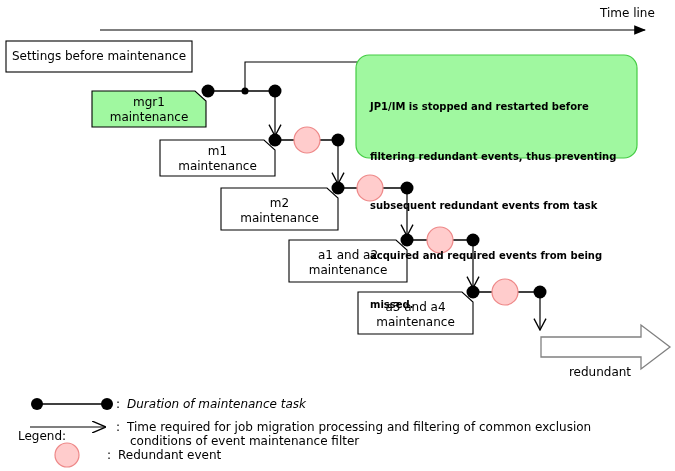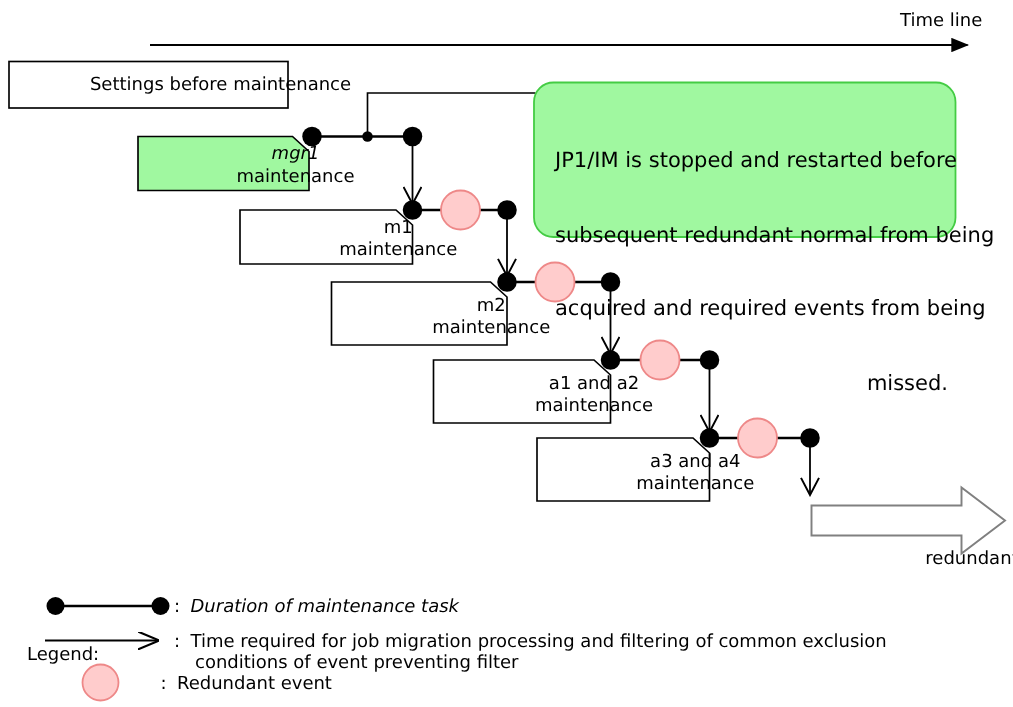--- a/index.html
+++ b/index.html
@@ -31,26 +31,26 @@
   .txt {
     position: absolute;
     white-space: pre;
     font-family: "DejaVu Sans", sans-serif;
     color: #000000;
     line-height: 14px;
   }
   .box-label {
     font-size: 12px;
     text-align: center;
-    padding-left: 48px;
   }
   .callout-text {
-    font-size: 14px;
+    font-size: 10px;
     line-height: 16.5px;
-    text-align: right;
+    text-align: left;
+    font-weight: bold;
   }
   .legend-text {
     font-size: 12px;
     line-height: 14px;
   }
   .tiny-label { font-size: 12px; }
 </style>
 </head>
 <body>
 
@@ -136,49 +136,50 @@
       <line x1="30" y1="427" x2="105" y2="427" stroke="#000" stroke-width="1.2" marker-end="url(#arrowOpen)"></line>
     </g>
 
     <circle cx="67" cy="455" r="12" fill="#ffcccc" stroke="#ee8888" stroke-width="1.2"></circle>
   </svg>
 
   <div class="txt tiny-label" style="left:600px; top:6px;">Time line</div>
 
   <div class="txt box-label" style="left:6px; top:49px; width:186px;">Settings before maintenance</div>
 
-  <div class="txt box-label" style="left:92px; top:95px; width:114px;font-style:italic;">mgr1</div>
+  <div class="txt box-label" style="left:92px; top:95px; width:114px;">mgr1</div>
   <div class="txt box-label" style="left:92px; top:110px; width:114px;">maintenance</div>
 
   <div class="txt box-label" style="left:160px; top:144px; width:115px;">m1</div>
   <div class="txt box-label" style="left:160px; top:159px; width:115px;">maintenance</div>
 
   <div class="txt box-label" style="left:221px; top:196px; width:117px;">m2</div>
   <div class="txt box-label" style="left:221px; top:211px; width:117px;">maintenance</div>
 
   <div class="txt box-label" style="left:289px; top:248px; width:118px;">a1 and a2</div>
   <div class="txt box-label" style="left:289px; top:263px; width:118px;">maintenance</div>
 
   <div class="txt box-label" style="left:358px; top:300px; width:115px;">a3 and a4</div>
   <div class="txt box-label" style="left:358px; top:315px; width:115px;">maintenance</div>
 
   <div class="txt callout-text" style="left:370px; top:66px; width:262px;">
     <div>JP1/IM is stopped and restarted before</div>
-    <div>subsequent redundant normal from being</div>
+    <div>filtering redundant events, thus preventing</div>
+    <div>subsequent redundant events from task</div>
     <div>acquired and required events from being</div>
     <div>missed.</div>
   </div>
 
   <div class="txt box-label" style="left:546px; top:365px; width:108px;">redundant</div>
 
   <div class="txt legend-text" style="left:18px; top:398px;margin-top:31px;">Legend:</div>
 
   <div class="txt legend-text" style="left:116px; top:397px;">:</div>
   <div class="txt legend-text" style="left:127px; top:397px;font-style:italic;">Duration of maintenance task</div>
 
   <div class="txt legend-text" style="left:116px; top:420px;">:</div>
   <div class="txt legend-text" style="left:127px; top:420px;">Time required for job migration processing and filtering of common exclusion</div>
-  <div class="txt legend-text" style="left:130px; top:434px;">conditions of event preventing filter</div>
+  <div class="txt legend-text" style="left:130px; top:434px;">conditions of event maintenance filter</div>
 
   <div class="txt legend-text" style="left:107px; top:448px;">:</div>
   <div class="txt legend-text" style="left:118px; top:448px;text-align:center;">Redundant event</div>
 
 </div>
 
 </body></html>

